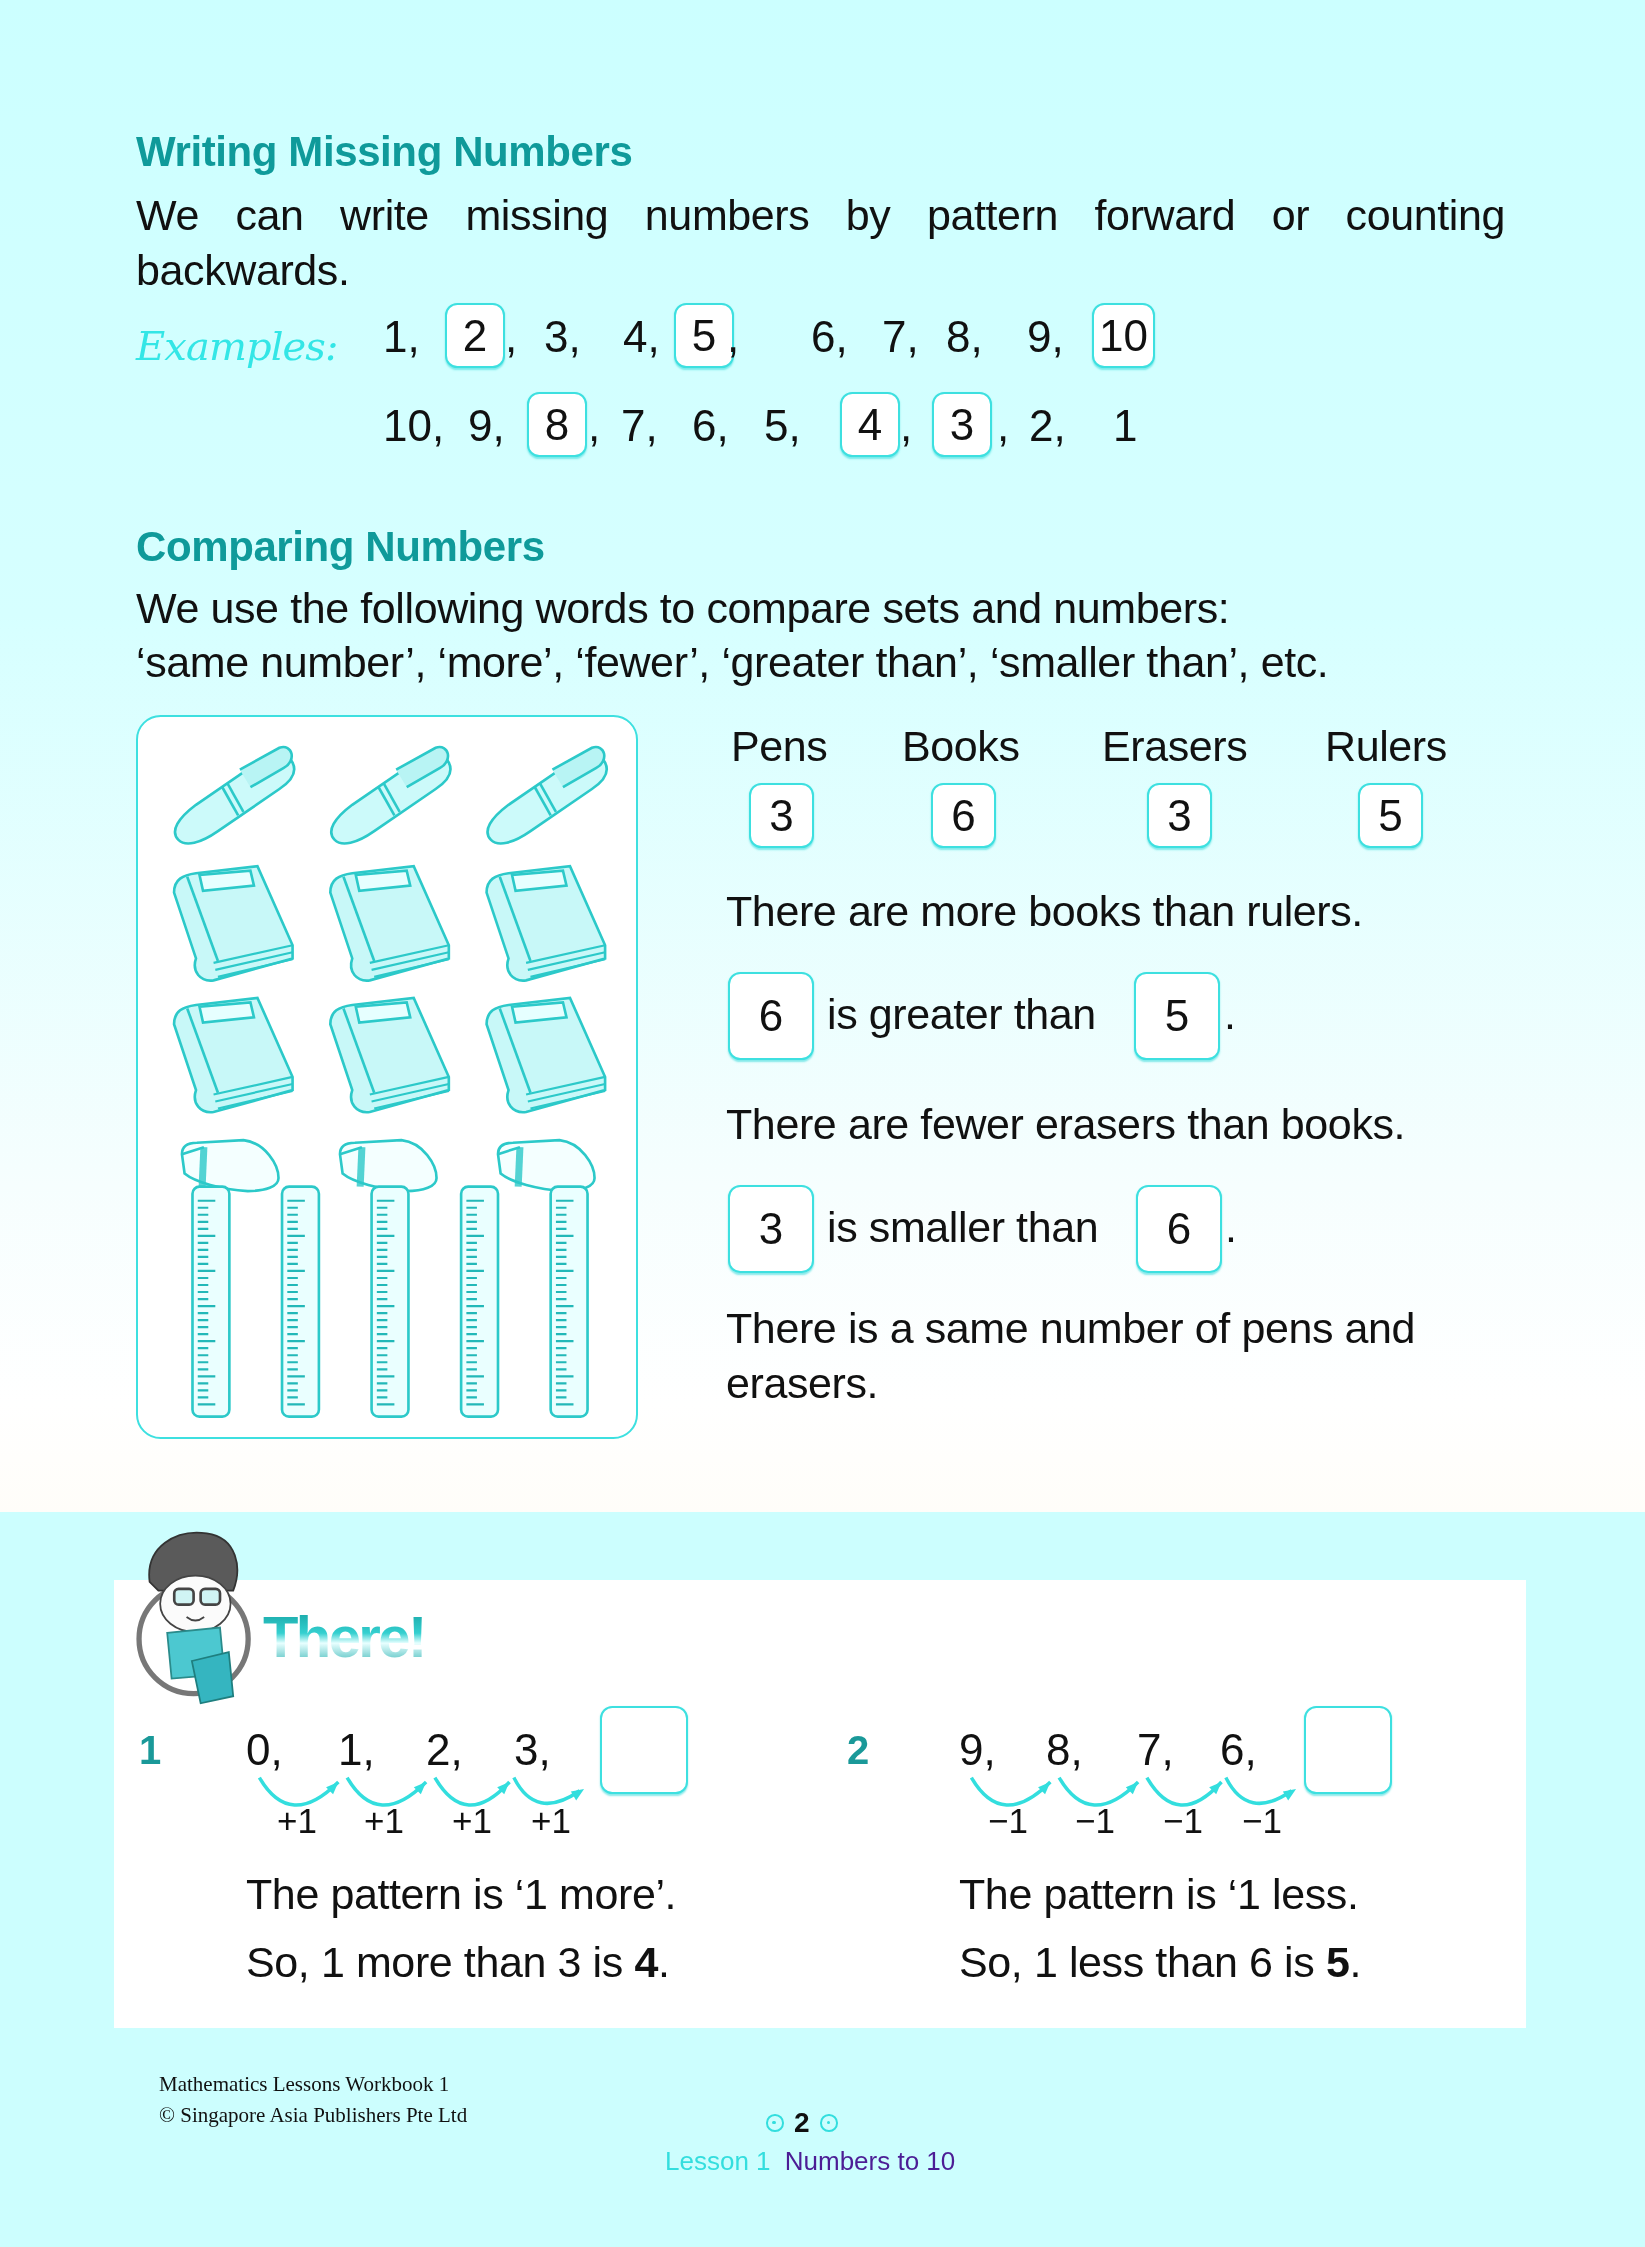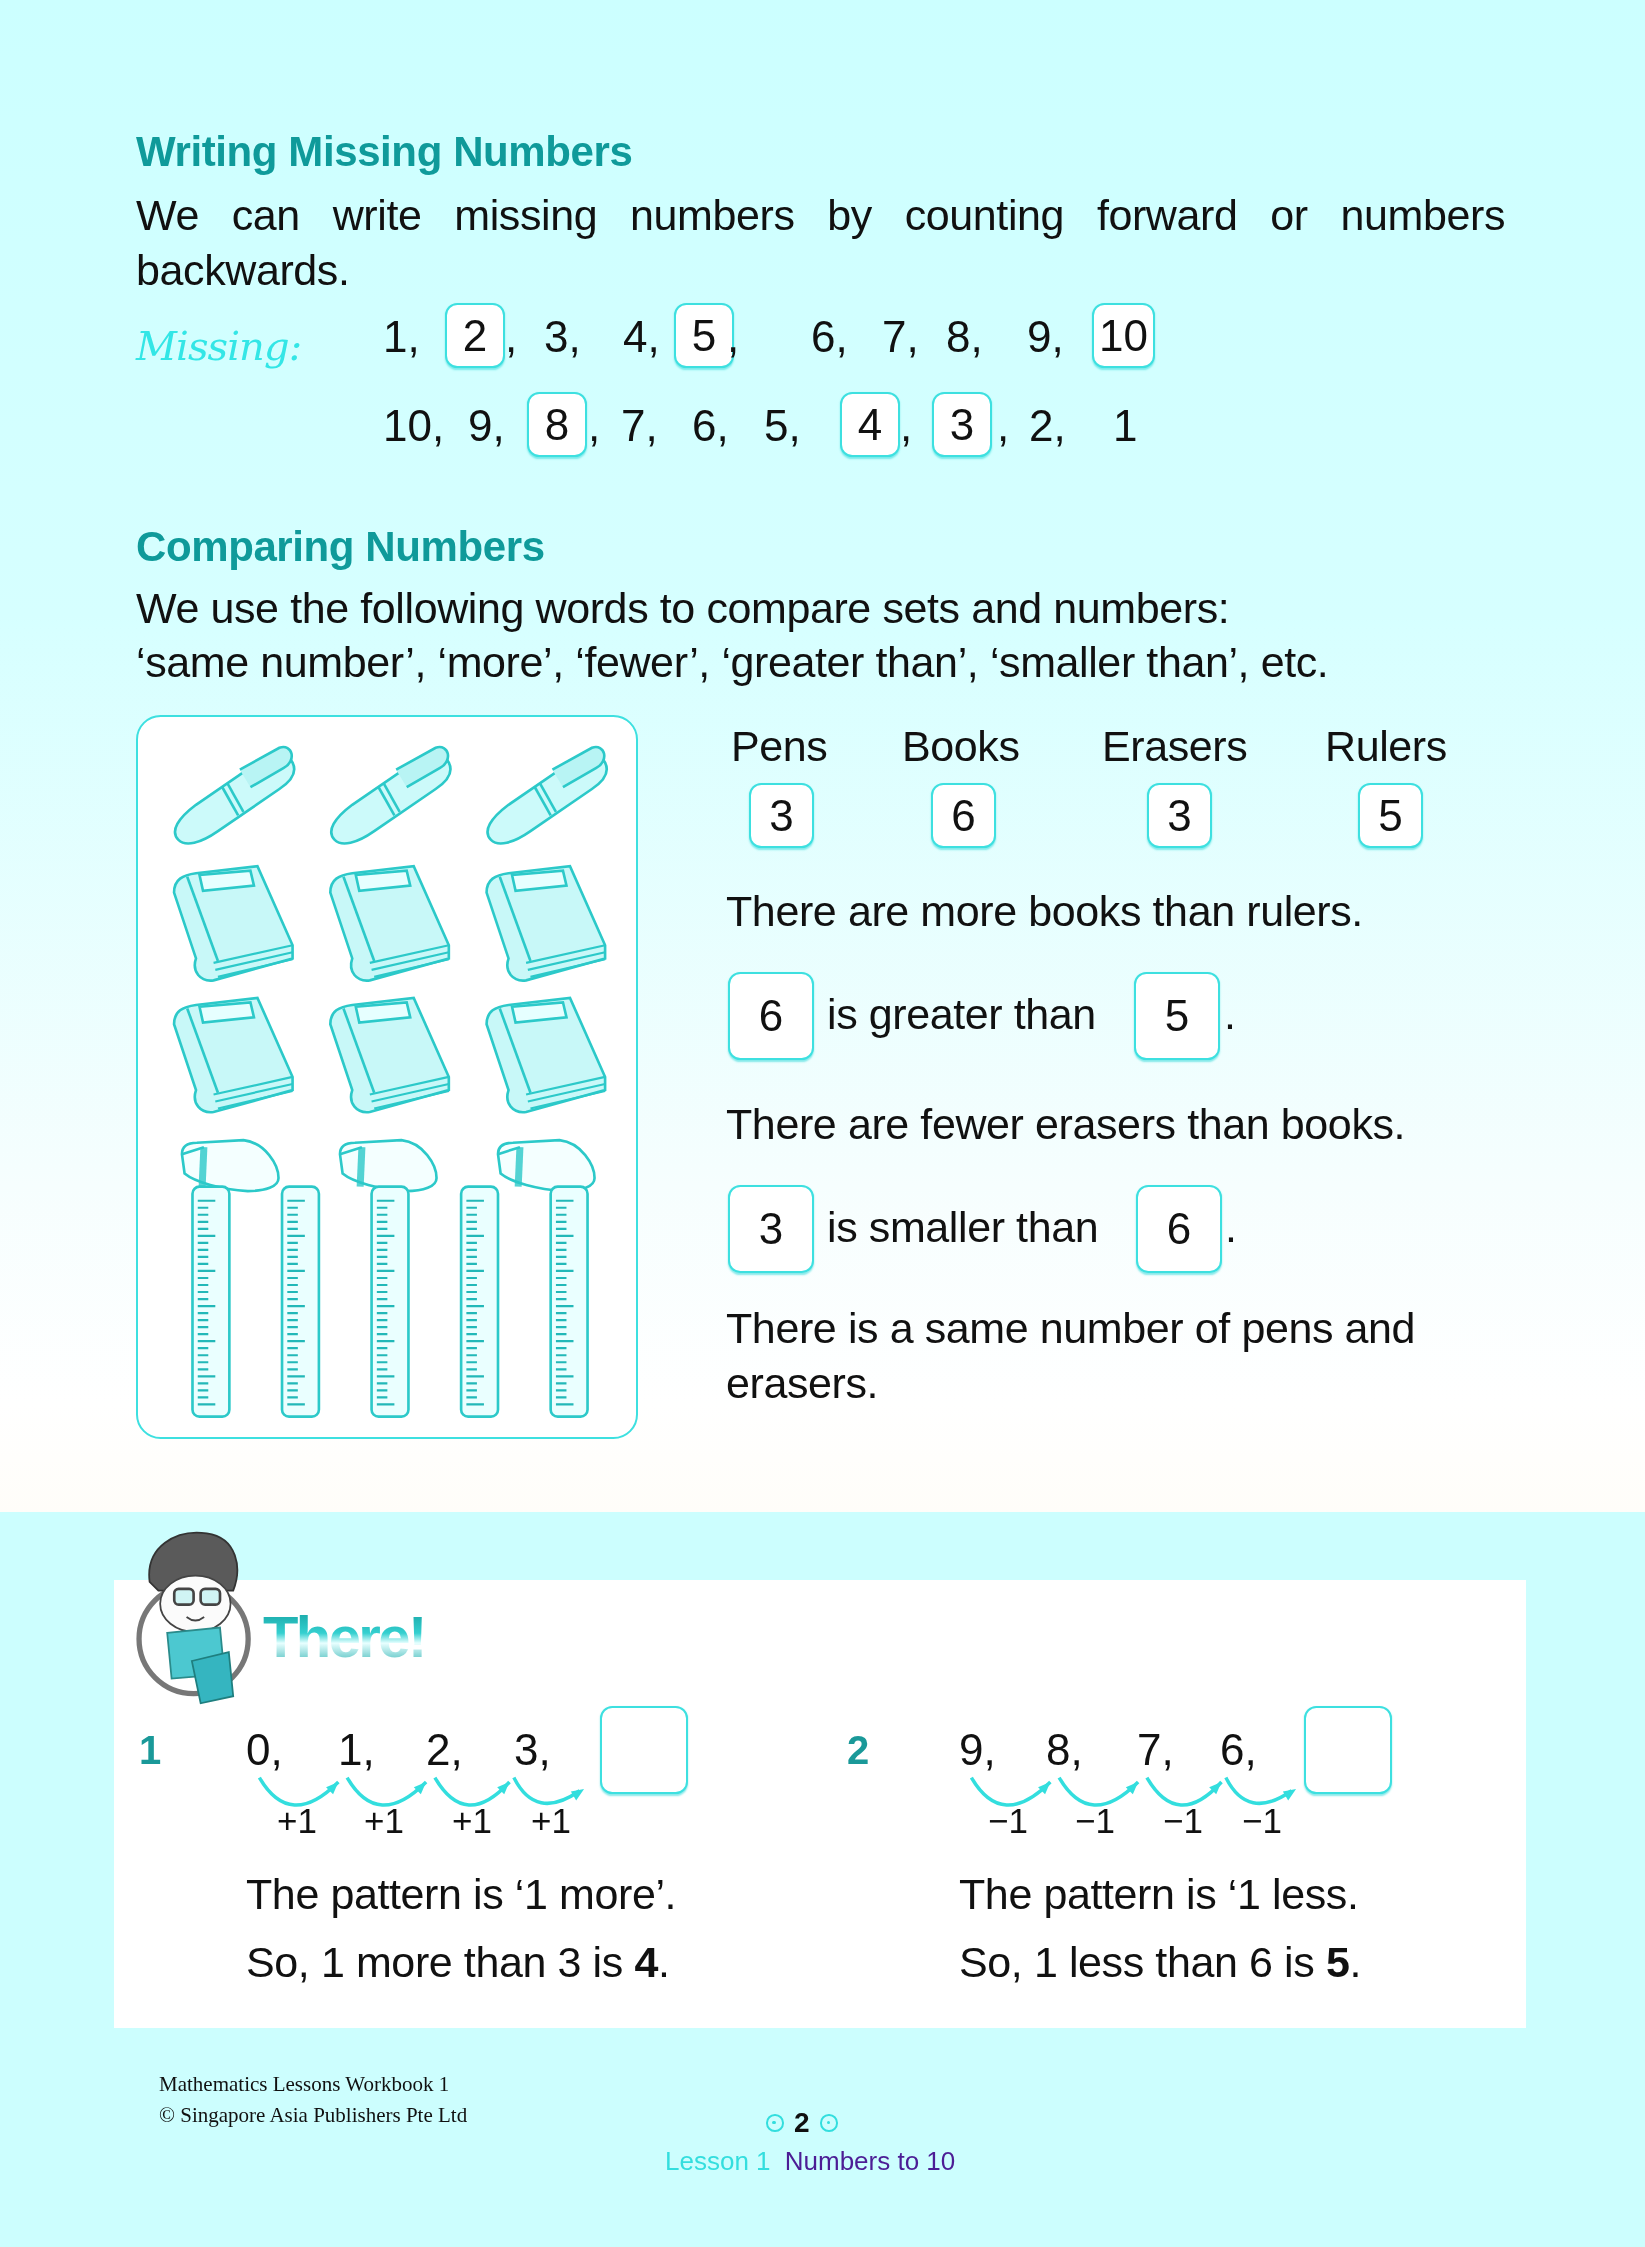--- a/index.html
+++ b/index.html
@@ -27,23 +27,23 @@
             -webkit-background-clip:text; background-clip:text; color:transparent; }
   .lesson { font-family:"Liberation Sans", sans-serif; font-size:26px; }
 </style>
 </head>
 <body>
 
 <div class="top-bg"></div>
 <div class="bottom-bg"></div>
 
 <div class="abs heading" style="left:136px;top:128px;">Writing Missing Numbers</div>
-<div class="abs body justify" style="left:136px;top:191px;">We can write missing numbers by counting forward or numbers</div>
+<div class="abs body justify" style="left:136px;top:191px;">We can write missing numbers by pattern forward or counting</div>
 <div class="abs body" style="left:136px;top:246px;">backwards.</div>
-<div class="abs examples-label" style="left:136px;top:323px;">Missing:</div>
+<div class="abs examples-label" style="left:136px;top:323px;">Examples:</div>
 
 <div id="row1">
     <div class="abs num" style="left: 383px; top: 312px;">1,</div>
     <div class="nbox" style="left: 445px; top: 303px; width: 60px; height: 65px;">2</div>
     <div class="abs num" style="left: 505px; top: 312px;">,</div>
     <div class="abs num" style="left: 544px; top: 312px;">3,</div>
     <div class="abs num" style="left: 623px; top: 312px;">4,</div>
     <div class="nbox" style="left: 674px; top: 303px; width: 60px; height: 65px;">5</div>
     <div class="abs num" style="left: 727px; top: 312px;">,</div>
     <div class="abs num" style="left: 811px; top: 312px;">6,</div>

